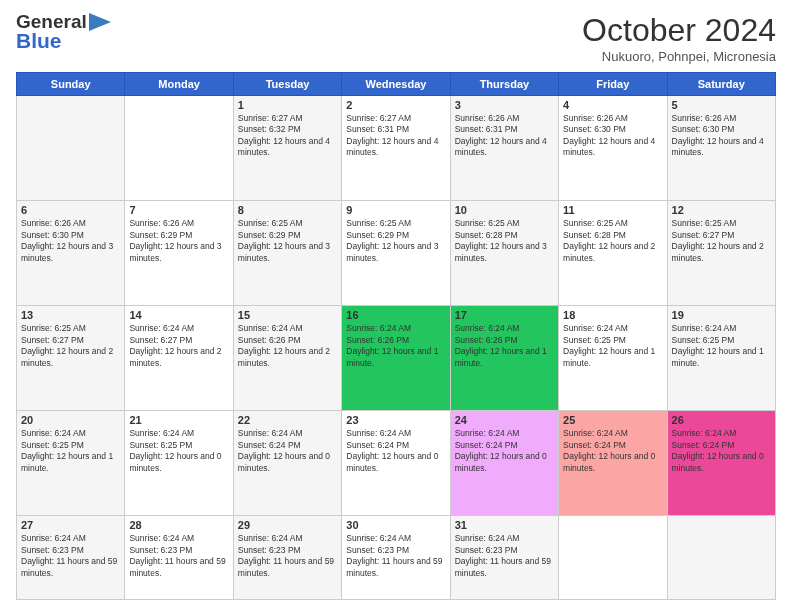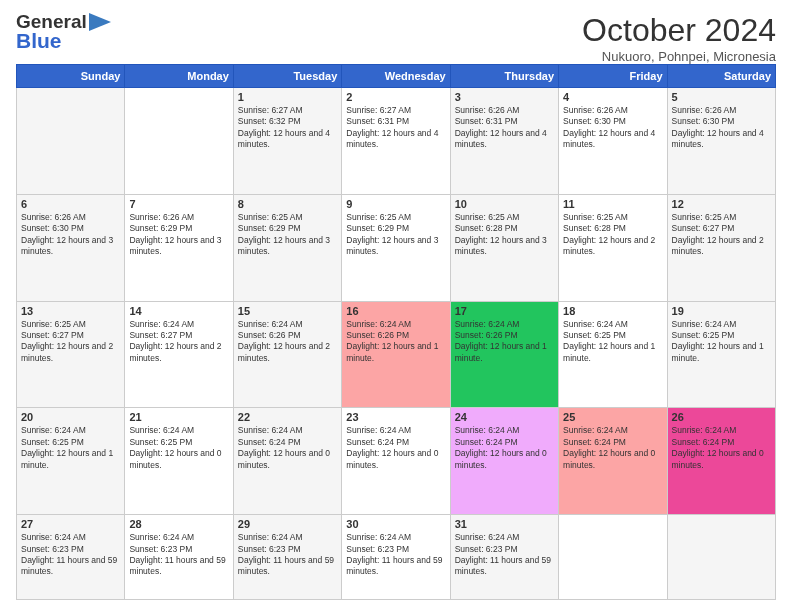--- a/index.html
+++ b/index.html
@@ -14,20 +14,21 @@
       width: 792px;
       height: 612px;
       padding: 12px 16px 12px 16px;
       display: flex;
       flex-direction: column;
     }
     .header {
       display: flex;
       justify-content: space-between;
       align-items: flex-start;
+      margin-bottom: 8px;
     }
     .logo {
       display: flex;
       flex-direction: column;
       align-items: flex-start;
     }
     .title-block {
       text-align: right;
     }
     .month-title {
@@ -44,21 +45,21 @@
       border-collapse: collapse;
       width: 100%;
       table-layout: fixed;
     }
     .calendar th {
       background: #3366cc;
       color: #fff;
       font-size: 11px;
       font-weight: bold;
       padding: 5px 4px;
-      text-align: right;
+      text-align: center;
       border: 1px solid #2255bb;
     }
     .calendar td {
       border: 1px solid #ccc;
       vertical-align: top;
       padding: 3px 4px;
       font-size: 9px;
       color: #333;
       background: #fff;
       height: 88px;
@@ -209,21 +210,21 @@
             <div class="cell-info" style="white-space: pre-line;">Sunrise: 6:24 AM
 Sunset: 6:27 PM
 Daylight: 12 hours and 2 minutes.</div>
           </td>
           <td style="background: rgb(245, 245, 245);">
             <span class="day-num">15</span>
             <div class="cell-info" style="white-space: pre-line;">Sunrise: 6:24 AM
 Sunset: 6:26 PM
 Daylight: 12 hours and 2 minutes.</div>
           </td>
-          <td style="background: #fca5a5; margin-left: 10px;">
+          <td style="background: #22c55e; margin-left: 10px;">
             <span class="day-num">16</span>
             <div class="cell-info" style="white-space: pre-line;">Sunrise: 6:24 AM
 Sunset: 6:26 PM
 Daylight: 12 hours and 1 minute.</div>
           </td>
           <td style="background: #22c55e;">
             <span class="day-num">17</span>
             <div class="cell-info" style="white-space: pre-line;">Sunrise: 6:24 AM
 Sunset: 6:26 PM
 Daylight: 12 hours and 1 minute.</div>

